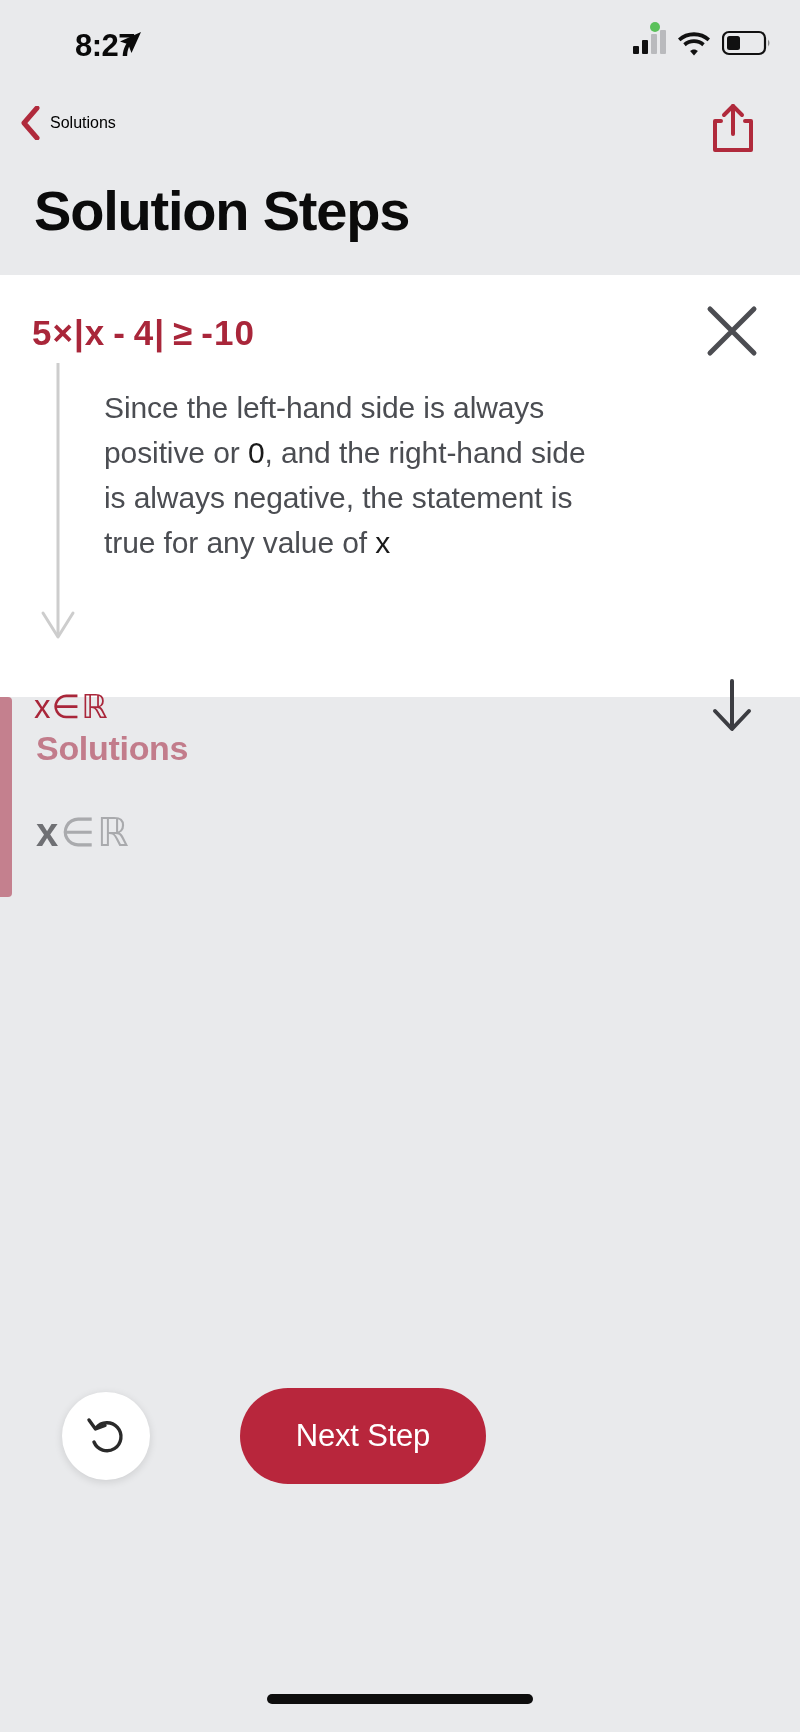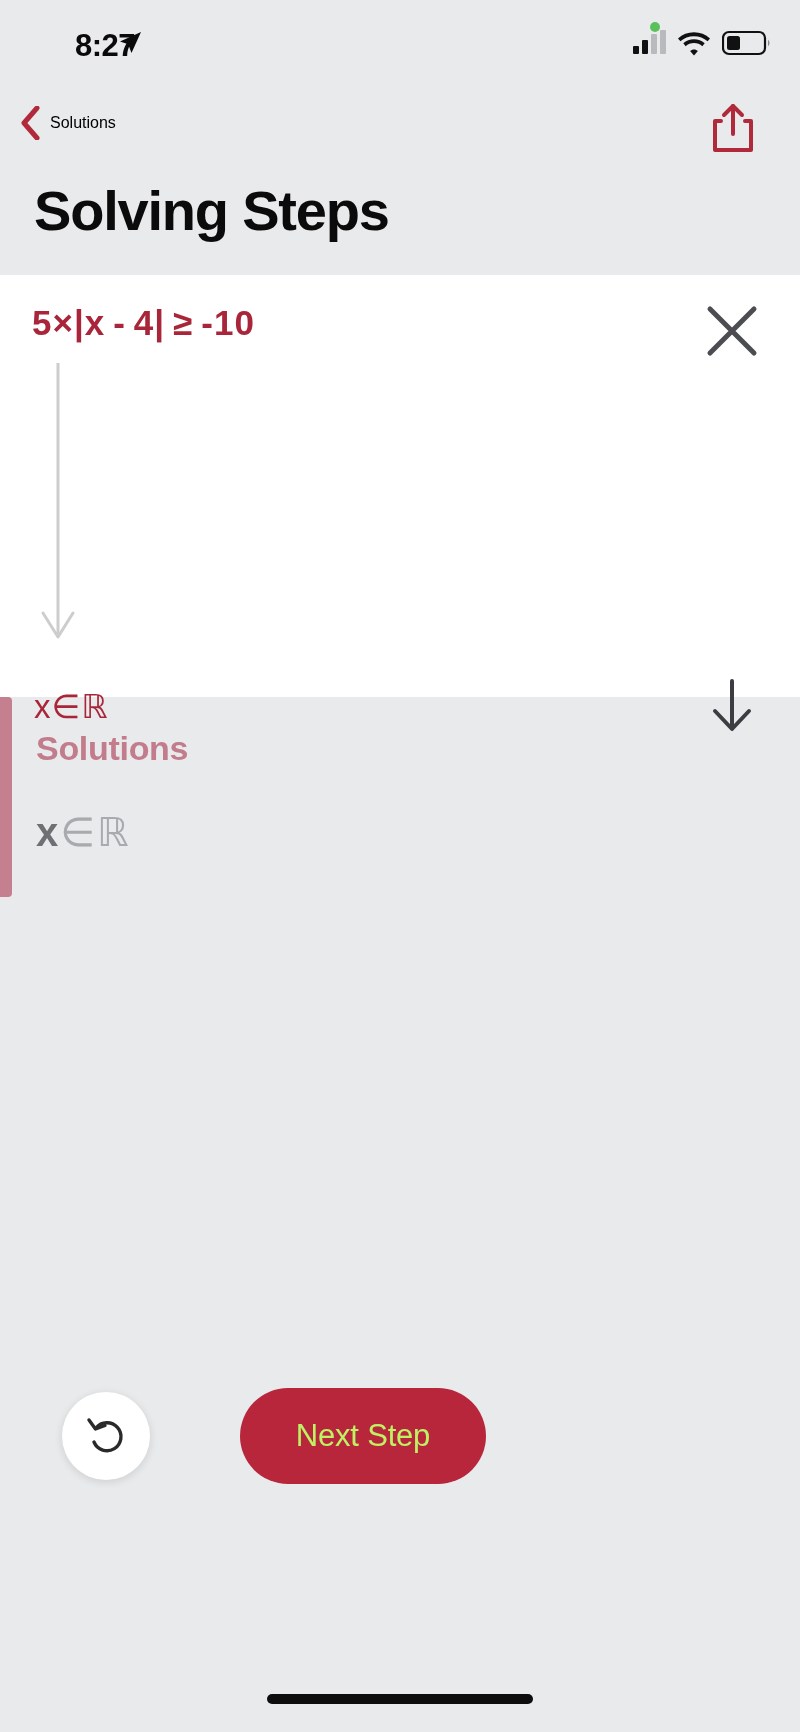--- a/index.html
+++ b/index.html
@@ -106,21 +106,21 @@
     position: absolute;
     top: 275px;
     left: 0;
     width: 800px;
     height: 422px;
     background: #ffffff;
   }
   #step-equation {
     position: absolute;
     left: 32px;
-    top: 28px;
+    top: 38px;
     font-size: 35px;
     font-weight: 700;
     color: #a9263a;
     letter-spacing: 1px;
     white-space: nowrap;
   }
   #close-button {
     position: absolute;
     right: 40px;
     top: 28px;
@@ -239,21 +239,21 @@
   }
   #next-step-button {
     position: absolute;
     left: 240px;
     bottom: 248px;
     width: 246px;
     height: 96px;
     border: none;
     border-radius: 48px;
     background: #b8263c;
-    color: #bef264;
+    color: #ffffff;
     font-family: "Liberation Sans", sans-serif;
     font-size: 31px;
     letter-spacing: -0.2px;
     cursor: pointer;
   }
   #home-indicator {
     position: absolute;
     left: 50%;
     transform: translateX(-50%);
     bottom: 28px;
@@ -307,35 +307,38 @@
       <span>Solutions</span>
     </div>
 
     <svg id="share-button" viewBox="0 0 46 52">
       <path d="M23 4 L23 32" fill="none" stroke="#b02a3c" stroke-width="4" stroke-linecap="round"></path>
       <path d="M14 13 L23 4 L32 13" fill="none" stroke="#b02a3c" stroke-width="4" stroke-linecap="round" stroke-linejoin="round"></path>
       <path d="M11 19 L5 19 L5 48 L41 48 L41 19 L35 19" fill="none" stroke="#b02a3c" stroke-width="4" stroke-linecap="round" stroke-linejoin="round"></path>
     </svg>
   </div>
 
-  <div id="page-title">Solving Steps</div>
+  <div id="page-title">Solution Steps</div>
 
   <div id="step-card">
 
     <div id="step-equation">5×|x - 4| ≥ -10</div>
 
     <svg id="close-button" viewBox="0 0 56 56">
       <path d="M6 6 L50 50 M50 6 L6 50" fill="none" stroke="#4c4d52" stroke-width="5" stroke-linecap="round"></path>
     </svg>
 
     <svg id="step-arrow" viewBox="0 0 44 280" preserveAspectRatio="none">
       <path d="M22 0 L22 272" fill="none" stroke="#cdcdcd" stroke-width="3"></path>
       <path d="M7 250 L22 274 L37 250" fill="none" stroke="#cdcdcd" stroke-width="3" stroke-linecap="round" stroke-linejoin="round"></path>
     </svg>
 
+    <div id="step-explanation">
+      <span>Since the left-hand side is always positive or </span><span class="mathtok">0</span><span>, and the right-hand side is always negative, the statement is true for any value of </span><span class="mathtok">x</span>
+    </div>
 
     <div id="step-result">
       <span>x</span><span>∈</span><span class="blackboard">ℝ</span>
     </div>
 
     <svg id="expand-button" viewBox="0 0 52 56">
       <path d="M26 4 L26 50" fill="none" stroke="#3c3d42" stroke-width="4" stroke-linecap="round"></path>
       <path d="M9 34 L26 52 L43 34" fill="none" stroke="#3c3d42" stroke-width="4" stroke-linecap="round" stroke-linejoin="round"></path>
     </svg>
   </div>

